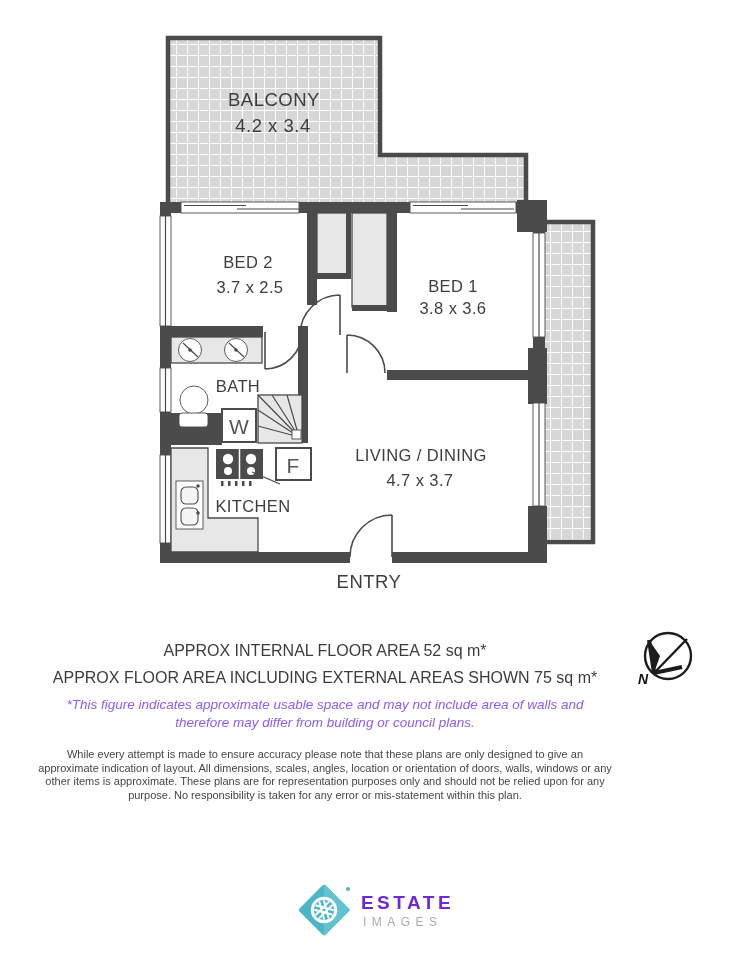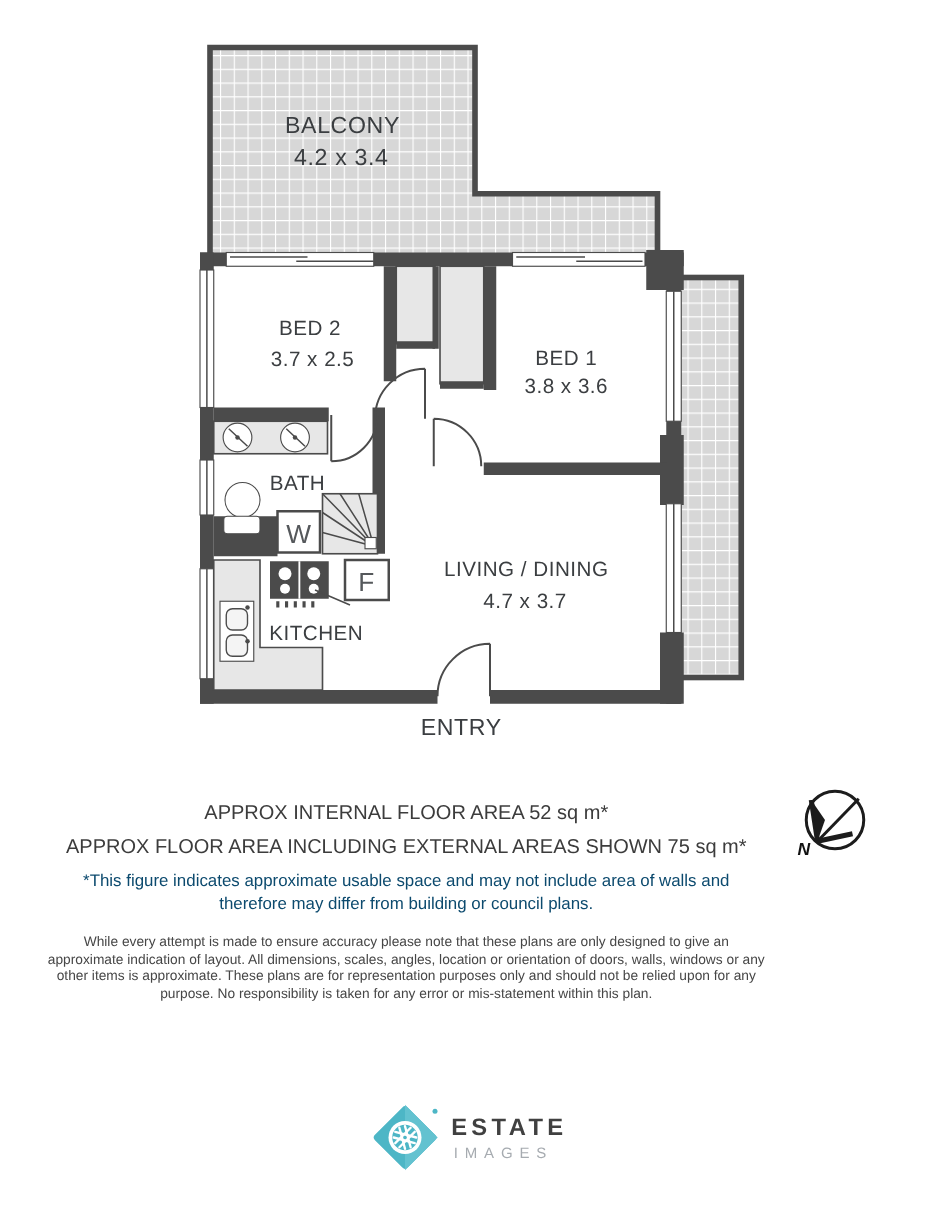--- a/index.html
+++ b/index.html
@@ -15,29 +15,29 @@
   .door{fill:none;stroke:#4b4b4b;stroke-width:1.6;}
   .thin{fill:none;stroke:#4b4b4b;stroke-width:1.2;}
   .lbl{font-size:16.5px;fill:#3b3e41;text-anchor:middle;letter-spacing:0.4px;}
   .lblbig{font-size:18.5px;fill:#3b3e41;text-anchor:middle;letter-spacing:0.5px;}
   .appl{font-size:21px;fill:#55585b;text-anchor:middle;}
   
   .details{position:absolute;left:0;top:642px;width:650px;text-align:center;}
   .details h1{font-size:22.5px;font-weight:bold;color:#323232;margin:0 0 11px;letter-spacing:0.2px;}
   .area-line{font-size:16px;color:#3c3c3c;margin:0 0 9px;}
   .area-line.last{}
-  .fig-note{font-size:13.5px;line-height:18px;color:#0c4a6e;max-width:565px;margin:0 auto 16px;}
+  .fig-note{font-size:13.5px;line-height:18px;color:#8b5cf6;max-width:565px;margin:0 auto 16px;font-style:italic;}
   .disclaimer{font-size:11px;line-height:13.5px;color:#464646;max-width:575px;margin:0 auto 13px;}
   .third-party{font-size:11px;color:#464646;margin:0;}
   
   #compass{position:absolute;left:633px;top:626px;}
   
   .logo{position:absolute;left:0;top:882px;width:750px;display:flex;justify-content:center;align-items:center;gap:9px;}
   .logo-text{display:flex;flex-direction:column;align-items:flex-start;}
-  .logo-name{font-size:19px;font-weight:bold;letter-spacing:3.5px;color:#404040;}
+  .logo-name{font-size:19px;font-weight:bold;letter-spacing:3.5px;color:#6d28d9;}
   .logo-sub{font-size:12px;letter-spacing:5.5px;color:#a6abb0;margin-top:1px;margin-left:2px;}
 </style>
 </head>
 <body>
 
 <svg id="plan" width="750" height="620" viewBox="0 0 750 620">
   <defs>
     <pattern id="tile" width="11" height="11" patternUnits="userSpaceOnUse">
       <rect width="11" height="11" fill="#d7d7d7"></rect>
       <path d="M0 0H11 M0 0V11" stroke="#ffffff" stroke-width="1.8"></path>

